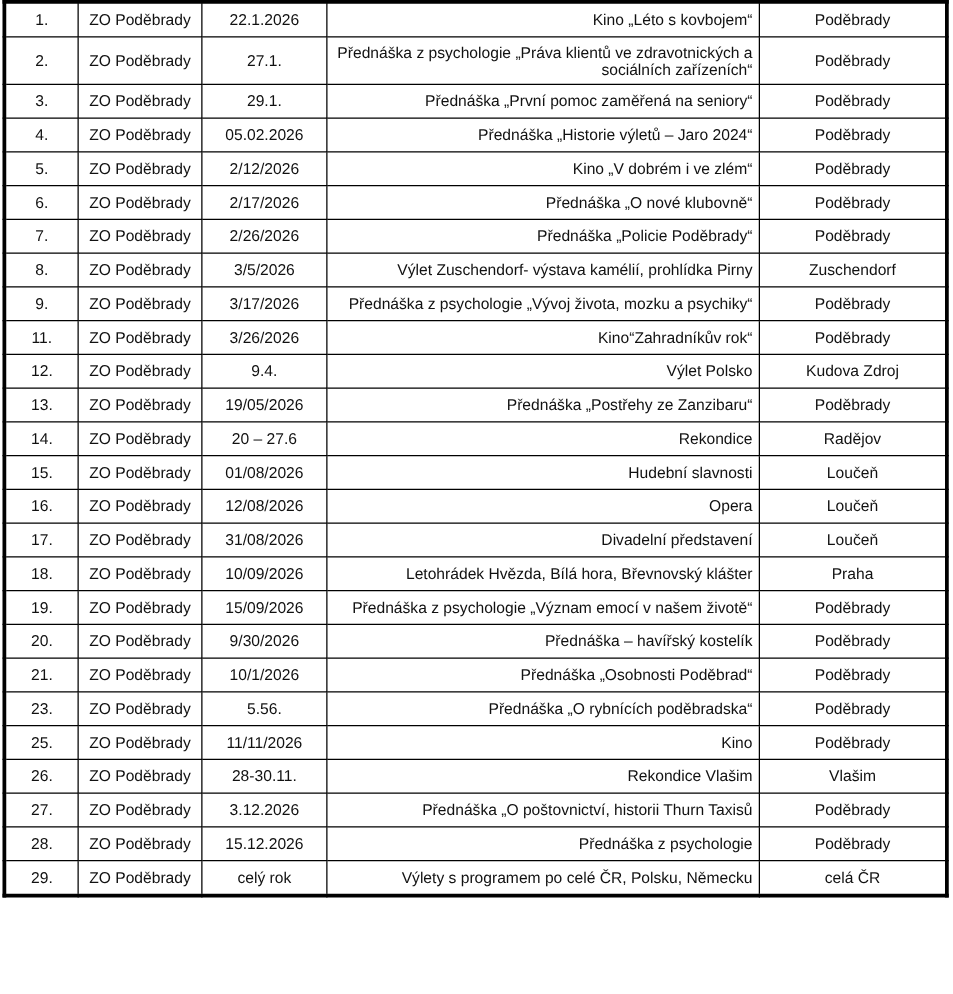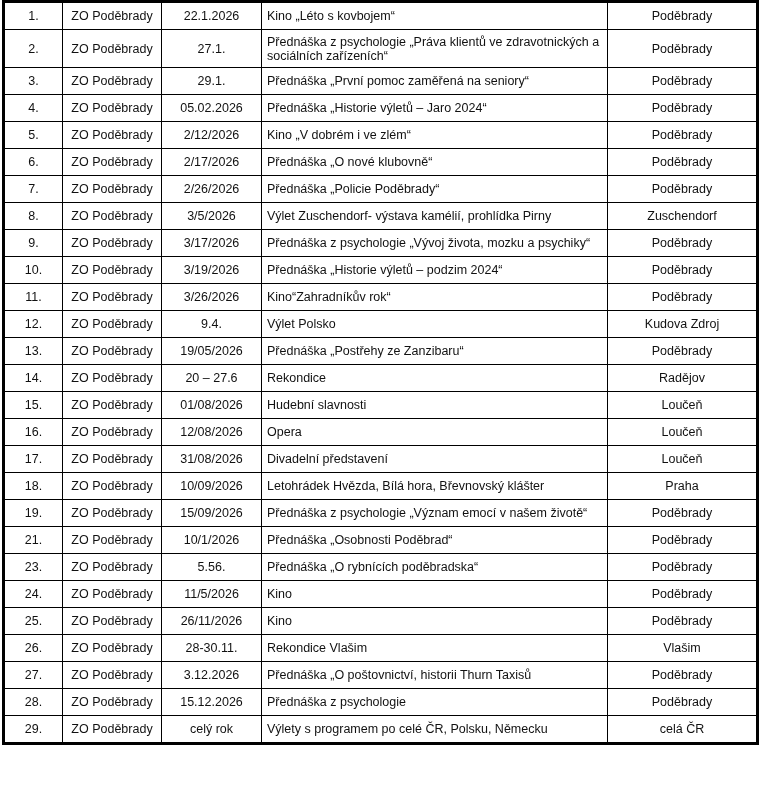--- a/index.html
+++ b/index.html
@@ -21,21 +21,21 @@
       border: 1px solid #000;
       height: 26px;
       padding: 0 5px;
       vertical-align: middle;
       line-height: 14px;
       overflow: hidden;
       white-space: nowrap;
     }
     table.schedule tr.tall td { height: 37px; white-space: normal; }
     td.c-num, td.c-org, td.c-date, td.c-place { text-align: center; }
-    td.c-event { text-align: left; }
+    td.c-event { text-align: right; }
     col.w-num { width: 59px; }
     col.w-org { width: 99px; }
     col.w-date { width: 100px; }
     col.w-event { width: 346px; }
     col.w-place { width: 150px; }
   </style>
 </head>
 <body>
 
 <div class="wrap">
@@ -105,27 +105,20 @@
           <td class="c-place">Zuschendorf</td>
         </tr>
         <tr>
           <td class="c-num">9.</td>
           <td class="c-org">ZO Poděbrady</td>
           <td class="c-date">3/17/2026</td>
           <td class="c-event">Přednáška z psychologie „Vývoj života, mozku a psychiky“</td>
           <td class="c-place">Poděbrady</td>
         </tr>
         <tr>
-          <td class="c-num">10.</td>
-          <td class="c-org">ZO Poděbrady</td>
-          <td class="c-date">3/19/2026</td>
-          <td class="c-event">Přednáška „Historie výletů – podzim 2024“</td>
-          <td class="c-place">Poděbrady</td>
-        </tr>
-        <tr>
           <td class="c-num">11.</td>
           <td class="c-org">ZO Poděbrady</td>
           <td class="c-date">3/26/2026</td>
           <td class="c-event">Kino“Zahradníkův rok“</td>
           <td class="c-place">Poděbrady</td>
         </tr>
         <tr>
           <td class="c-num">12.</td>
           <td class="c-org">ZO Poděbrady</td>
           <td class="c-date">9.4.</td>
@@ -175,44 +168,44 @@
           <td class="c-place">Praha</td>
         </tr>
         <tr>
           <td class="c-num">19.</td>
           <td class="c-org">ZO Poděbrady</td>
           <td class="c-date">15/09/2026</td>
           <td class="c-event">Přednáška z psychologie „Význam emocí v našem životě“</td>
           <td class="c-place">Poděbrady</td>
         </tr>
         <tr>
+          <td class="c-num">20.</td>
+          <td class="c-org">ZO Poděbrady</td>
+          <td class="c-date">9/30/2026</td>
+          <td class="c-event">Přednáška – havířský kostelík</td>
+          <td class="c-place">Poděbrady</td>
+        </tr>
+        <tr>
           <td class="c-num">21.</td>
           <td class="c-org">ZO Poděbrady</td>
           <td class="c-date">10/1/2026</td>
           <td class="c-event">Přednáška „Osobnosti Poděbrad“</td>
           <td class="c-place">Poděbrady</td>
         </tr>
         <tr>
           <td class="c-num">23.</td>
           <td class="c-org">ZO Poděbrady</td>
           <td class="c-date">5.56.</td>
           <td class="c-event">Přednáška „O rybnících poděbradska“</td>
           <td class="c-place">Poděbrady</td>
         </tr>
         <tr>
-          <td class="c-num">24.</td>
-          <td class="c-org">ZO Poděbrady</td>
-          <td class="c-date">11/5/2026</td>
-          <td class="c-event">Kino</td>
-          <td class="c-place">Poděbrady</td>
-        </tr>
-        <tr>
           <td class="c-num">25.</td>
           <td class="c-org">ZO Poděbrady</td>
-          <td class="c-date">26/11/2026</td>
+          <td class="c-date">11/11/2026</td>
           <td class="c-event">Kino</td>
           <td class="c-place">Poděbrady</td>
         </tr>
         <tr>
           <td class="c-num">26.</td>
           <td class="c-org">ZO Poděbrady</td>
           <td class="c-date">28-30.11.</td>
           <td class="c-event">Rekondice Vlašim</td>
           <td class="c-place">Vlašim</td>
         </tr>

